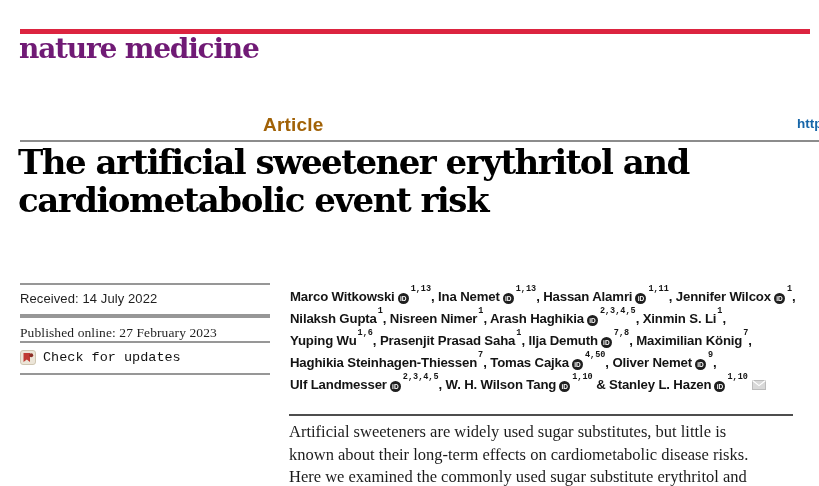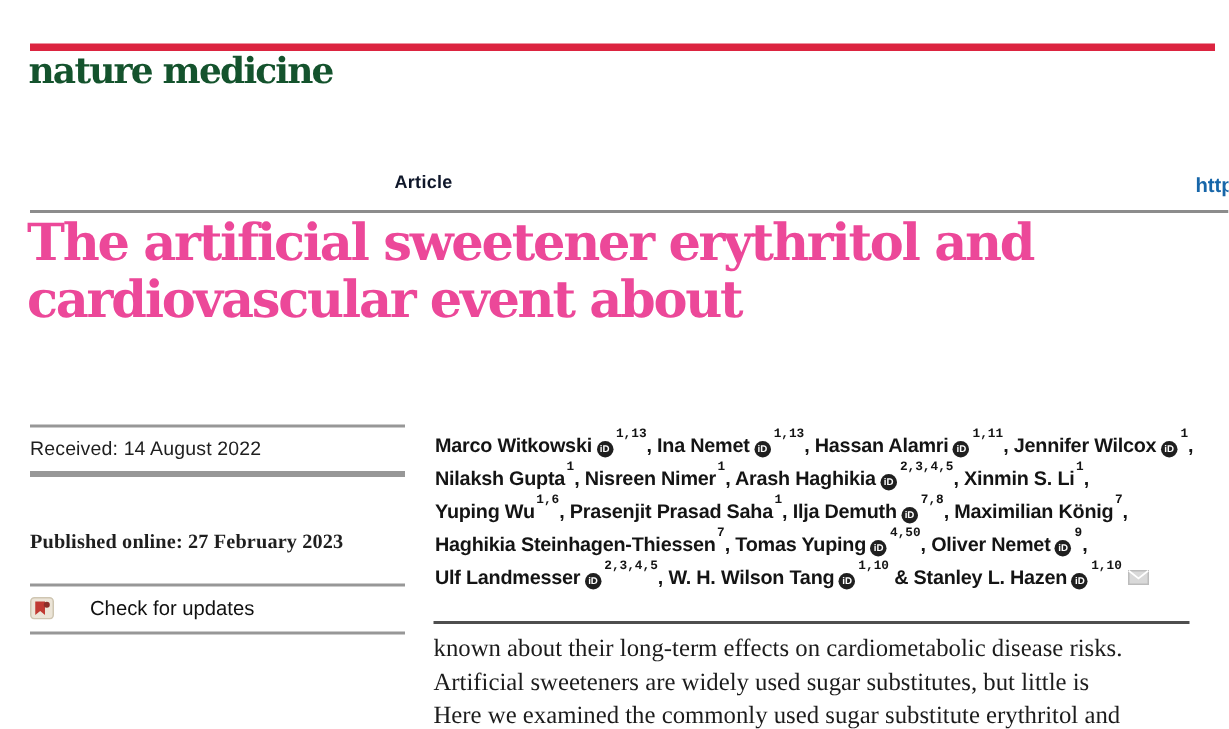--- a/index.html
+++ b/index.html
@@ -2,37 +2,37 @@
 <html><head>
 <meta charset="utf-8">
 <style>
   html,body{margin:0;padding:0;}
   body{width:819px;height:486px;position:relative;overflow:hidden;background:#ffffff;
        font-family:"Liberation Sans",sans-serif;color:#161616;}
   .page{position:absolute;inset:0;}
 
   .red-bar{position:absolute;left:20px;top:29px;width:790px;height:5px;background:#dc2440;}
   .wordmark{position:absolute;left:19px;top:32px;font-family:"DejaVu Serif",serif;
-            font-weight:700;font-size:24px;letter-spacing:-1.2px;color:#14532d;}
+            font-weight:700;font-size:28px;letter-spacing:-1.2px;color:#701a75;}
 
-  .article-label{position:absolute;left:263px;top:114px;font-size:12px;font-weight:700;
-                 color:#0f172a;letter-spacing:0.2px;}
+  .article-label{position:absolute;left:263px;top:114px;font-size:19px;font-weight:700;
+                 color:#a16207;letter-spacing:0.2px;}
   .doi-link{position:absolute;left:797px;top:116px;font-size:13.5px;font-weight:700;
             color:#1766a9;white-space:nowrap;text-decoration:none;}
   .article-rule{position:absolute;left:20px;top:140px;width:799px;height:2px;background:#8c8c8c;}
 
   .title{position:absolute;left:18px;top:143px;font-family:"DejaVu Serif",serif;font-weight:700;
-         font-size:34px;line-height:38px;letter-spacing:-1.5px;color:#ec4899;white-space:nowrap;}
+         font-size:34px;line-height:38px;letter-spacing:-1.5px;color:#000000;white-space:nowrap;}
 
   .dates-panel{position:absolute;left:20px;top:283px;width:250px;}
   .hline{height:2px;background:#979797;}
   .date-row{font-size:13px;font-weight:500;color:#1f1f1f;padding:6px 0 8px;letter-spacing:0.1px;}
-  .date-row.serif{font-family:"Liberation Serif",serif;font-weight:700;font-size:13.5px;padding:7px 0 20px;margin-top:28px;}
-  .check-row{display:flex;align-items:center;gap:24px;padding:7px 0 8px;font-size:13.5px;
-             font-weight:500;color:#111;cursor:pointer;}
+  .date-row.serif{font-family:"Liberation Serif",serif;font-weight:400;font-size:13.5px;padding:7px 0 0;}
+  .check-row{display:flex;align-items:center;gap:7px;padding:7px 0 8px;font-size:13.5px;
+             font-weight:500;color:#111;cursor:pointer;font-family:Liberation Mono, monospace;}
   .cm-icon{display:inline-flex;width:16px;height:15px;}
 
   .authors{position:absolute;left:290px;top:285px;width:520px;font-size:13.2px;font-weight:700;
            color:#141414;line-height:19.6px;letter-spacing:-0.15px;}
   .author-line{white-space:nowrap;}
   .orcid{display:inline-block;width:11px;height:11px;border-radius:50%;background:#1f1f1f;
          color:#fff;font-size:6.5px;font-weight:700;line-height:11px;text-align:center;
          margin:0 1px 0 3px;letter-spacing:0;cursor:pointer;}
   .a-sup{font-size:8.5px;font-weight:600;position:relative;top:-5px;letter-spacing:0;margin-left:1px;font-family:Liberation Mono, monospace;}
   .env{margin-left:4px;cursor:pointer;}
@@ -50,26 +50,26 @@
 
   <div class="red-bar"></div>
   <div class="wordmark">nature medicine</div>
 
   <div class="article-label">Article</div>
   <a class="doi-link" href="#">http</a>
   <div class="article-rule"></div>
 
   <div class="title">
     <div>The artificial sweetener erythritol and</div>
-    <div>cardiovascular event about</div>
+    <div>cardiometabolic event risk</div>
   </div>
 
   <div class="dates-panel">
     <div class="hline"></div>
-    <div class="date-row">Received: 14 August 2022</div>
+    <div class="date-row">Received: 14 July 2022</div>
     <div class="hline"></div>
     <div class="hline"></div>
     <div class="date-row serif">Published online: 27 February 2023</div>
     <div class="hline"></div>
     <div class="check-row">
       <span class="cm-icon">
         <svg width="16" height="15" viewBox="0 0 16 15">
           <rect x="0.5" y="0.5" width="15" height="14" rx="2.5" fill="#ece5d8" stroke="#cfc6b2"></rect>
           <path d="M3.5 3 h6.5 v9 l-3.2 -2.6 L3.5 12 z" fill="#c03a33"></path>
           <circle cx="11.2" cy="5.2" r="2" fill="#8c2f28"></circle>
@@ -77,27 +77,27 @@
       </span>
       <span>Check for updates</span>
     </div>
     <div class="hline"></div>
   </div>
 
   <div class="authors">
       <div class="author-line"><span class="a-name">Marco Witkowski</span><span class="orcid">iD</span><sup class="a-sup">1,13</sup><span class="a-sep">, </span><span class="a-name">Ina Nemet</span><span class="orcid">iD</span><sup class="a-sup">1,13</sup><span class="a-sep">, </span><span class="a-name">Hassan Alamri</span><span class="orcid">iD</span><sup class="a-sup">1,11</sup><span class="a-sep">, </span><span class="a-name">Jennifer Wilcox</span><span class="orcid">iD</span><sup class="a-sup">1</sup><span class="a-sep">,</span></div>
       <div class="author-line"><span class="a-name">Nilaksh Gupta</span><sup class="a-sup">1</sup><span class="a-sep">, </span><span class="a-name">Nisreen Nimer</span><sup class="a-sup">1</sup><span class="a-sep">, </span><span class="a-name">Arash Haghikia</span><span class="orcid">iD</span><sup class="a-sup">2,3,4,5</sup><span class="a-sep">, </span><span class="a-name">Xinmin S. Li</span><sup class="a-sup">1</sup><span class="a-sep">,</span></div>
       <div class="author-line"><span class="a-name">Yuping Wu</span><sup class="a-sup">1,6</sup><span class="a-sep">, </span><span class="a-name">Prasenjit Prasad Saha</span><sup class="a-sup">1</sup><span class="a-sep">, </span><span class="a-name">Ilja Demuth</span><span class="orcid">iD</span><sup class="a-sup">7,8</sup><span class="a-sep">, </span><span class="a-name">Maximilian König</span><sup class="a-sup">7</sup><span class="a-sep">,</span></div>
-      <div class="author-line"><span class="a-name">Haghikia Steinhagen-Thiessen</span><sup class="a-sup">7</sup><span class="a-sep">, </span><span class="a-name">Tomas Yuping</span><span class="orcid">iD</span><sup class="a-sup">4,50</sup><span class="a-sep">, </span><span class="a-name">Oliver Nemet</span><span class="orcid">iD</span><sup class="a-sup">9</sup><span class="a-sep">,</span></div>
+      <div class="author-line"><span class="a-name">Haghikia Steinhagen-Thiessen</span><sup class="a-sup">7</sup><span class="a-sep">, </span><span class="a-name">Tomas Cajka</span><span class="orcid">iD</span><sup class="a-sup">4,50</sup><span class="a-sep">, </span><span class="a-name">Oliver Nemet</span><span class="orcid">iD</span><sup class="a-sup">9</sup><span class="a-sep">,</span></div>
       <div class="author-line"><span class="a-name">Ulf Landmesser</span><span class="orcid">iD</span><sup class="a-sup">2,3,4,5</sup><span class="a-sep">, </span><span class="a-name">W. H. Wilson Tang</span><span class="orcid">iD</span><sup class="a-sup">1,10</sup><span class="a-sep"> &amp; </span><span class="a-name">Stanley L. Hazen</span><span class="orcid">iD</span><sup class="a-sup">1,10</sup><span class="env"><svg width="14" height="10" viewBox="0 0 14 10">
             <rect x="0.5" y="0.5" width="13" height="9" fill="#d9d9d9" stroke="#bcbcbc"></rect>
             <path d="M0.5 0.5 L7 5.6 L13.5 0.5" fill="none" stroke="#ffffff" stroke-width="1.2"></path>
           </svg></span></div>
     </div>
 
   <div class="abstract-rule"></div>
   <div class="abstract">
+    <div class="abstract-line">Artificial sweeteners are widely used sugar substitutes, but little is</div>
     <div class="abstract-line">known about their long-term effects on cardiometabolic disease risks.</div>
-    <div class="abstract-line">Artificial sweeteners are widely used sugar substitutes, but little is</div>
     <div class="abstract-line">Here we examined the commonly used sugar substitute erythritol and</div>
   </div>
 
 </div>
 
 </body></html>

